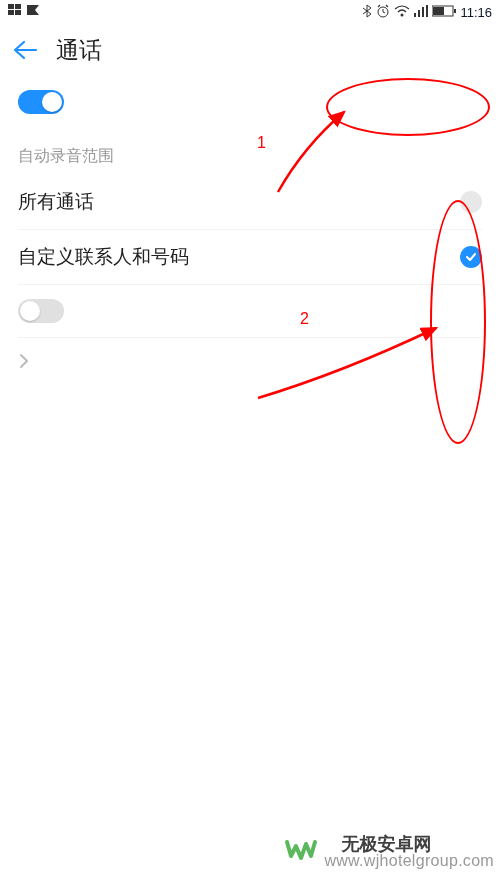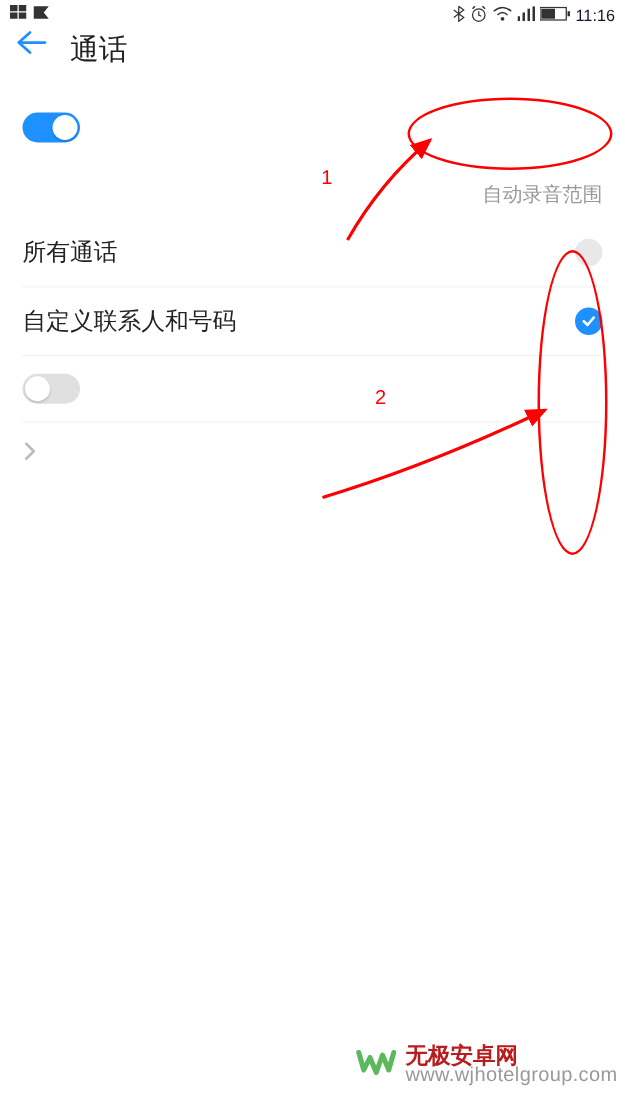--- a/index.html
+++ b/index.html
@@ -25,21 +25,21 @@
       position: absolute;
       left: 8px;
       top: 4px;
       display: flex;
       gap: 4px;
       align-items: center;
     }
     .header {
       height: 52px;
       display: flex;
-      align-items: flex-start;
+      align-items: center;
       padding: 0 12px;
       gap: 18px;
     }
     .back-arrow svg { display: block; }
     .header-title {
       font-size: 23px;
       color: #222;
       font-weight: 400;
     }
     .setting-row {
@@ -48,21 +48,20 @@
       align-items: center;
       justify-content: space-between;
     }
     .setting-main { display: flex; flex-direction: column; gap: 2px; }
     .setting-title { font-size: 19px; color: #222; }
     .setting-sub { font-size: 14px; color: #999; }
     .section-header {
       padding: 18px 18px 8px;
       font-size: 16px;
       color: #999;
-      text-align: right;
     }
     .toggle {
       width: 46px;
       height: 24px;
       border-radius: 12px;
       background: #1e90ff;
       position: relative;
       display: inline-block;
     }
     .toggle.off { background: #e0e0e0; }
@@ -137,21 +136,21 @@
     }
     .watermark {
       position: absolute;
       right: 6px;
       bottom: 18px;
       display: flex;
       align-items: center;
       gap: 6px;
     }
     .wm-text { display: flex; flex-direction: column; line-height: 1; }
-    .wm-main { font-size: 18px; font-weight: bold; color: #b91c1c; }
+    .wm-main { font-size: 18px; font-weight: bold; color: #404040; margin-left: 17px; }
     .wm-sub { font-size: 16px; color: #999; letter-spacing: 0.3px; }
   </style>
 </head>
 <body>
 
 <div class="status-bar">
   <div class="status-left">
     <span>
       <svg width="14" height="12">
           <rect x="0" y="0" width="6" height="5" fill="#333"></rect>

